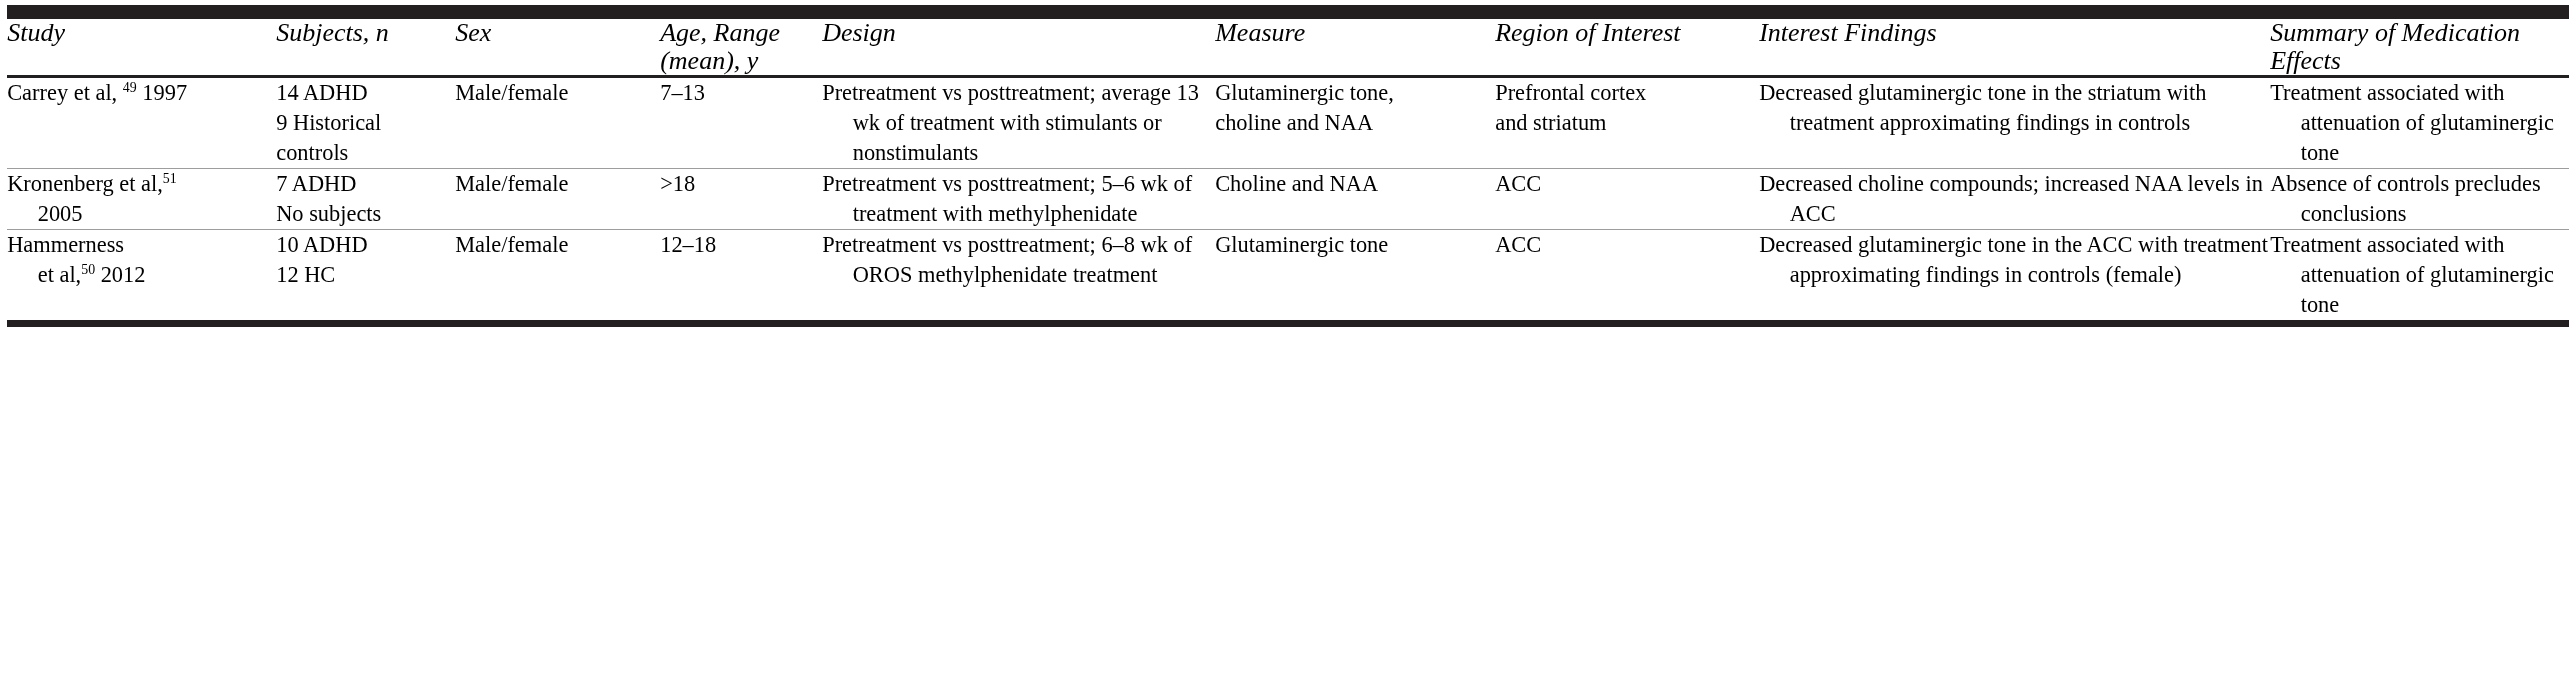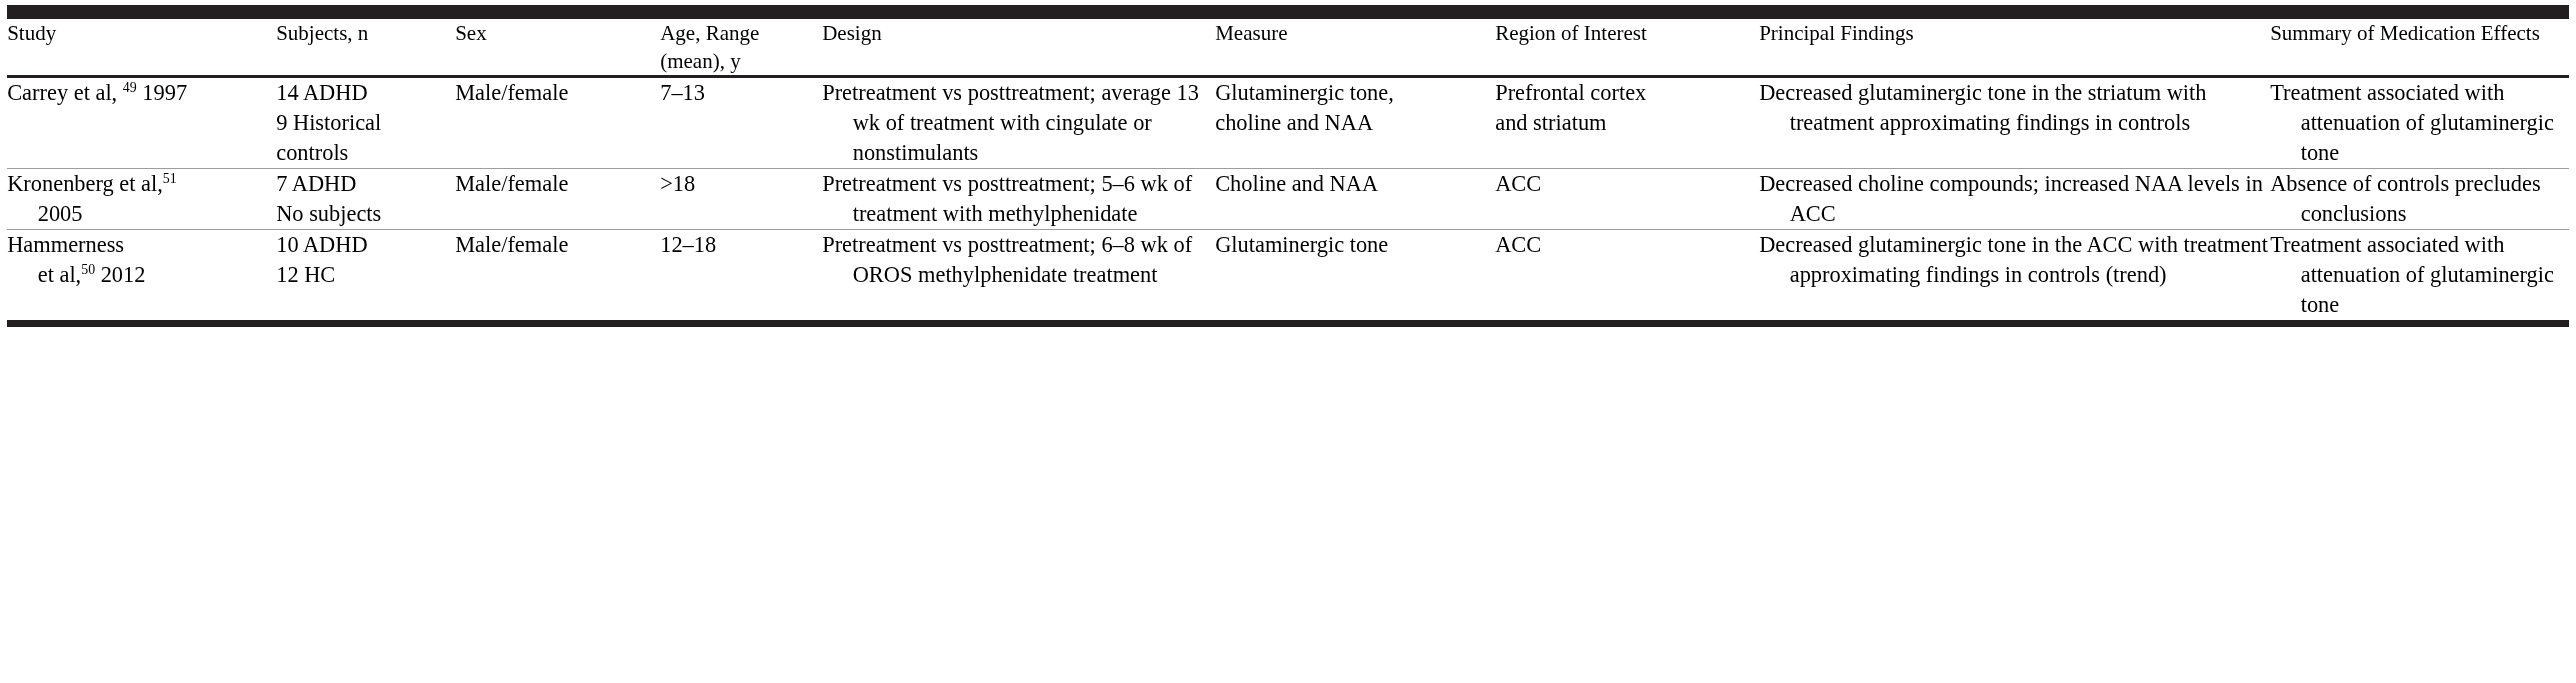--- a/index.html
+++ b/index.html
@@ -64,22 +64,23 @@
     font-weight: normal;
     text-align: left;
   }
 
   
   thead th {
     padding-top: 7.2px;
     padding-bottom: 5.4px;
     vertical-align: bottom;
     text-align: center;
-    font-size: 21px;
+    font-size: 26px;
     line-height: 28px;
+    font-style: italic;
   }
   thead th.left-head { text-align: left; }
 
   thead tr.head-row th {
     border-bottom: 3.6px solid #231f20;
   }
 
   
   tbody td {
     padding-top: 8px;
@@ -173,21 +174,21 @@
         <th>
           <span>Design</span>
         </th>
         <th>
           <span>Measure</span>
         </th>
         <th>
           <span>Region of Interest</span>
         </th>
         <th>
-          <span>Principal Findings</span>
+          <span>Interest Findings</span>
         </th>
         <th>
           <span>Summary of Medication Effects</span>
         </th>
       </tr>
     </thead>
 
     <tbody>
 
       <tr class="data-row">
@@ -203,21 +204,21 @@
           <div>Male/female</div>
         </td>
         <td class="center">
           <div>7–13</div>
         </td>
         <td>
           <div class="hang">
             <span style="display: inline;">Pretreatment vs</span> 
             <span style="display: inline;">posttreatment; average</span> 
             <span style="display: inline;">13 wk of treatment</span> 
-            <span style="display: inline;">with cingulate or</span> 
+            <span style="display: inline;">with stimulants or</span> 
             <span style="display: inline;">nonstimulants</span>
           </div>
         </td>
         <td class="center">
           <div>Glutaminergic tone,</div>
           <div>choline and NAA</div>
         </td>
         <td class="center">
           <div>Prefrontal cortex</div>
           <div>and striatum</div>
@@ -309,21 +310,21 @@
           <div>Glutaminergic tone</div>
         </td>
         <td>
           <div>ACC</div>
         </td>
         <td>
           <div class="hang">
             <span style="display: inline;">Decreased glutaminergic tone</span> 
             <span style="display: inline;">in the ACC with treatment</span> 
             <span style="display: inline;">approximating findings in controls</span> 
-            <span style="display: inline;">(trend)</span>
+            <span style="display: inline;">(female)</span>
           </div>
         </td>
         <td>
           <div class="hang">
             <span style="display: inline;">Treatment associated with</span> 
             <span style="display: inline;">attenuation of glutaminergic</span> 
             <span style="display: inline;">tone</span>
           </div>
         </td>
       </tr>

